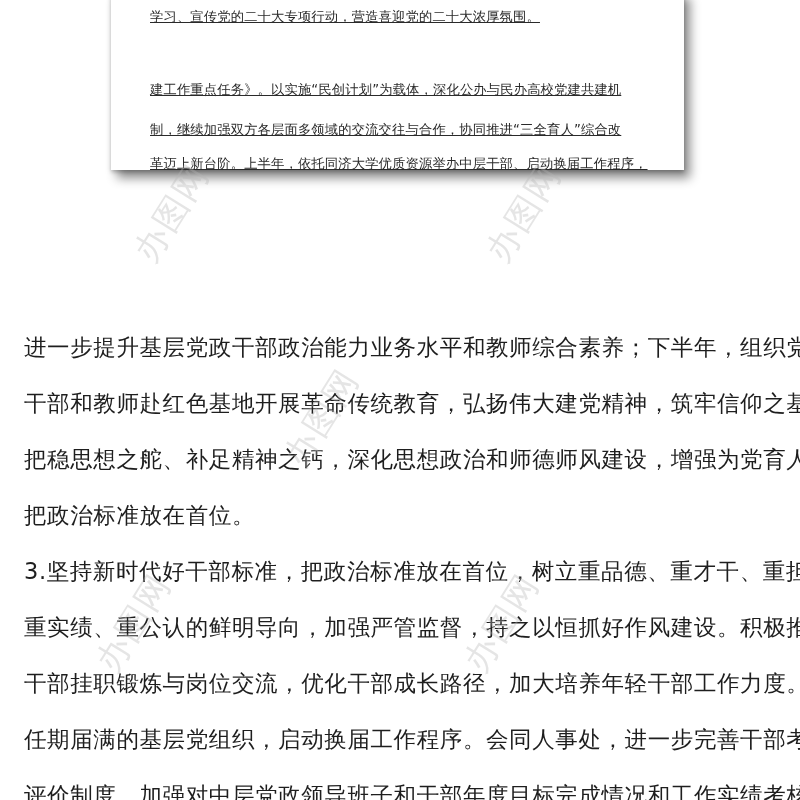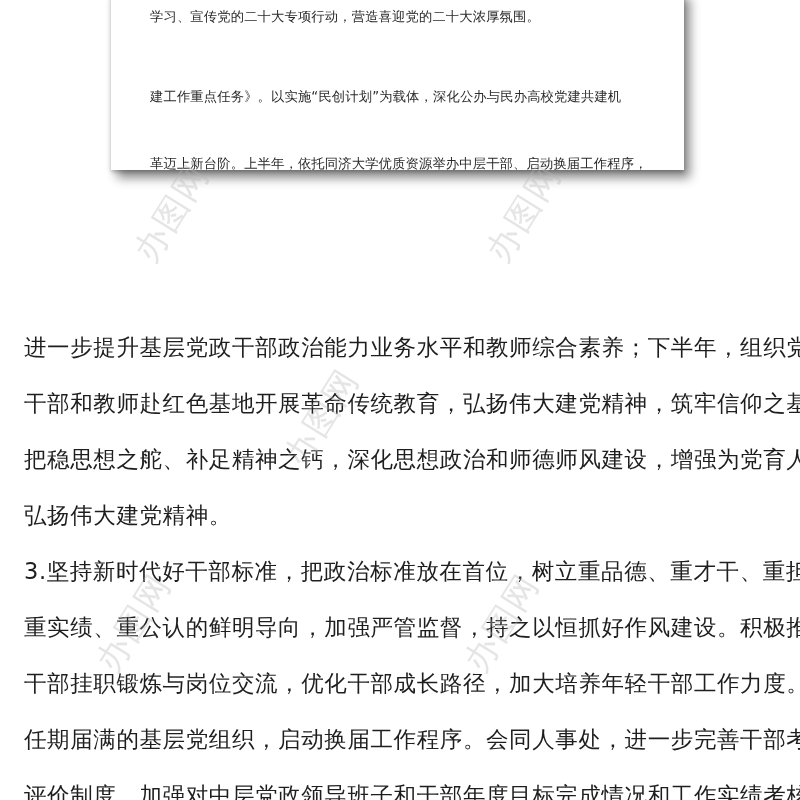--- a/index.html
+++ b/index.html
@@ -27,20 +27,21 @@
     z-index: 2;
   }
   .doc-card .line {
     position: absolute;
     left: 39px;
     font-size: 13.3px;
     line-height: 16px;
     white-space: nowrap;
     color: #2a2a2a;
     letter-spacing: 0.15px;
+    text-decoration: underline;
   }
   
   .main-text {
     position: absolute;
     left: 24px;
     top: 0;
     width: 760px;
     z-index: 3;
   }
   .main-text .line {
@@ -64,29 +65,30 @@
     pointer-events: none;
     font-family: "DejaVu Sans", sans-serif;
     letter-spacing: 2px;
   }
 </style>
 </head>
 <body>
 
 <div class="doc-card">
   <div class="line" style="top:19px">学习、宣传党的二十大专项行动，营造喜迎党的二十大浓厚氛围。</div>
-  <div class="line" style="top:99px">建工作重点任务》。以实施“民创计划”为载体，深化公办与民办高校党建共建机</div>
+  <div class="line" style="top:92px">建工作重点任务》。以实施“民创计划”为载体，深化公办与民办高校党建共建机</div>
+  <div class="line" style="top:132px">制，继续加强双方各层面多领域的交流交往与合作，协同推进“三全育人”综合改</div>
   <div class="line" style="top:166px">革迈上新台阶。上半年，依托同济大学优质资源举办中层干部、启动换届工作程序，</div>
 </div>
 
 <div class="main-text">
   <div class="line" style="top:333px">进一步提升基层党政干部政治能力业务水平和教师综合素养；下半年，组织党员</div>
   <div class="line" style="top:389px">干部和教师赴红色基地开展革命传统教育，弘扬伟大建党精神，筑牢信仰之基、</div>
   <div class="line" style="top:445px">把稳思想之舵、补足精神之钙，深化思想政治和师德师风建设，增强为党育人、</div>
-  <div class="line" style="top:501px">弘扬伟大建党精神。</div>
+  <div class="line" style="top:501px">把政治标准放在首位。</div>
   <div class="line" style="top:557px">3.坚持新时代好干部标准，把政治标准放在首位，树立重品德、重才干、重担当、</div>
   <div class="line" style="top:613px">重实绩、重公认的鲜明导向，加强严管监督，持之以恒抓好作风建设。积极推进</div>
   <div class="line" style="top:669px">干部挂职锻炼与岗位交流，优化干部成长路径，加大培养年轻干部工作力度。对</div>
   <div class="line" style="top:725px">任期届满的基层党组织，启动换届工作程序。会同人事处，进一步完善干部考核</div>
   <div class="line" style="top:781px">评价制度，加强对中层党政领导班子和干部年度目标完成情况和工作实绩考核</div>
 </div>
 
 <div class="watermark" style="left:118px;top:190px">办图网</div>
 <div class="watermark" style="left:470px;top:190px">办图网</div>
 <div class="watermark" style="left:268px;top:395px">办图网</div>

